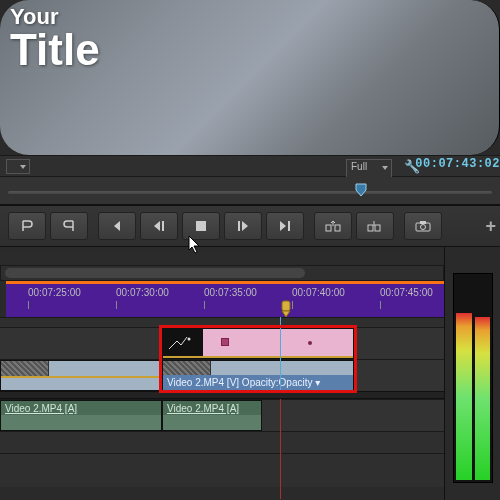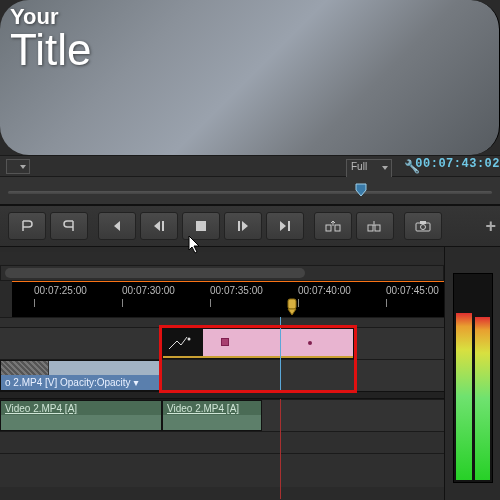--- a/index.html
+++ b/index.html
@@ -6,21 +6,21 @@
   body { background: #2a2a2a; width: 500px; height: 500px; overflow: hidden; position: relative; color: #ccc; font-size: 11px; }
 
   .monitor {
     position: absolute; left: 0; top: 0; width: 500px; height: 155px;
     background: linear-gradient(135deg, #6b7278 0%, #8a919a 30%, #9aa2ad 50%, #757a80 70%, #565b60 100%);
     border-right: 1px solid #000;
     border-radius: 29px;
   }
   .title-overlay { position: absolute; left: 10px; top: 4px; font-family: Tahoma, Arial, sans-serif; color: #fff; text-shadow: 1px 1px 3px rgba(0,0,0,.5); }
   .title-overlay .t1 { font-size: 22px; font-weight: bold; }
-  .title-overlay .t2 { font-size: 44px; font-weight: normal; line-height: 0.9; text-align: center; }
+  .title-overlay .t2 { font-size: 44px; font-weight: bold; line-height: 0.9; text-align: center; }
 
   .monitor-bar { position: absolute; left: 0; top: 155px; width: 500px; height: 22px; background: #2f2f2f; border-top: 1px solid #1a1a1a; border-bottom: 1px solid #1a1a1a; }
   .monitor-bar .fit-dd { position: absolute; left: 6px; top: 3px; width: 24px; height: 15px; background: #333; border: 1px solid #555; }
   .monitor-bar .fit-dd:after { content: ""; position: absolute; right: 3px; top: 5px; border-left: 3px solid transparent; border-right: 3px solid transparent; border-top: 4px solid #aaa; }
   .monitor-bar .res-dd { position: absolute; left: 346px; top: 3px; width: 46px; height: 28px; background: #333; border: 1px solid #555; font-size: 10px; color: #bbb; padding: 1px 4px; }
   .monitor-bar .res-dd:after { content: ""; position: absolute; right: 3px; top: 6px; border-left: 3px solid transparent; border-right: 3px solid transparent; border-top: 4px solid #aaa; }
   .monitor-bar .wrench { position: absolute; left: 404px; top: 3px; width: 16px; height: 16px; color: #ccc; font-size: 13px; text-align: center; }
   .monitor-bar .timecode { position: absolute; right: 0; top: 1px; font-size: 12px; font-weight: bold; color: #6fc8e6; font-family: "Courier New", monospace; letter-spacing: .5px; }
 
   .scrub { position: absolute; left: 0; top: 177px; width: 500px; height: 28px; background: #333; border-bottom: 1px solid #111; }
@@ -32,21 +32,21 @@
   .tbtn { width: 38px; height: 28px; margin: 0 2px; background: linear-gradient(#4a4a4a,#3a3a3a); border: 1px solid #222; border-radius: 3px; display: flex; align-items: center; justify-content: center; cursor: pointer; }
   .transport .spacer { width: 6px; }
   .transport .plus { position: absolute; right: 4px; top: 10px; color: #aaa; font-size: 18px; font-weight: bold; }
   .cursor-arrow { position: absolute; left: 188px; top: 235px; z-index: 50; }
 
   .tl-header { position: absolute; left: 0; top: 247px; width: 500px; height: 18px; background: #2a2a2a; }
 
   .tl-scroll { position: absolute; left: 0; top: 265px; width: 444px; height: 16px; background: #2e2e2e; border: 1px solid #1a1a1a; }
   .tl-scroll .thumb { position: absolute; left: 4px; top: 2px; width: 300px; height: 10px; background: #444; border-radius: 5px; }
 
-  .ruler { position: absolute; left: 12px; top: 281px; width: 444px; height: 36px; background: #000000; border-top: 1px solid #f97316; }
+  .ruler { position: absolute; left: 6px; top: 281px; width: 444px; height: 36px; background: #4c1d95; border-top: 3px solid #f97316; }
   .tick { position: absolute; top: 3px; font-size: 10px; color: #bbb; }
   .tick:before { content: ""; position: absolute; left: 0; top: 14px; width: 1px; height: 8px; background: #888; }
   .playhead-marker { position: absolute; top: 16px; width: 14px; height: 18px; transform: translateX(-7px); }
   .playhead-line { position: absolute; top: 0; width: 1px; background: #5aa8d8; }
   .playhead-line.redline { background: #a83030; }
 
   .tlbody { position: absolute; left: 0; top: 317px; width: 444px; }
 
   .vtrack, .atrack { position: relative; height: 32px; border-top: 1px solid #1a1a1a; background: #333; }
   .vtrack.empty, .atrack.empty { background: #2f2f2f; }
@@ -212,21 +212,25 @@
       <div class="fx" style="left:58px"></div>
       <div class="dot" style="left:145px"></div>
       <div class="yellow"></div>
     </div>
   </div>
 
   <div class="vtrack">
     <div class="clip clip-video" style="left:0;width:162px">
       <div class="thumb"></div>
       <div class="yellow"></div>
-      <div class="bar"><span class="label">o 2.MP4 [V]  Opacity:Opacity ▾</span></div>
+    </div>
+    <div class="clip clip-video" style="left:162px;width:192px">
+      <div class="thumb"></div>
+      <div class="yellow"></div>
+      <div class="bar"><span class="label">Video 2.MP4 [V]  Opacity:Opacity ▾</span></div>
     </div>
   </div>
 
   <div class="divider"></div>
 
   <div class="atrack">
     <div class="clip clip-audio" style="left:0;width:162px">
       <div class="bar"><span class="label">Video 2.MP4 [A]</span></div>
       <div class="wave"></div>
     </div>

